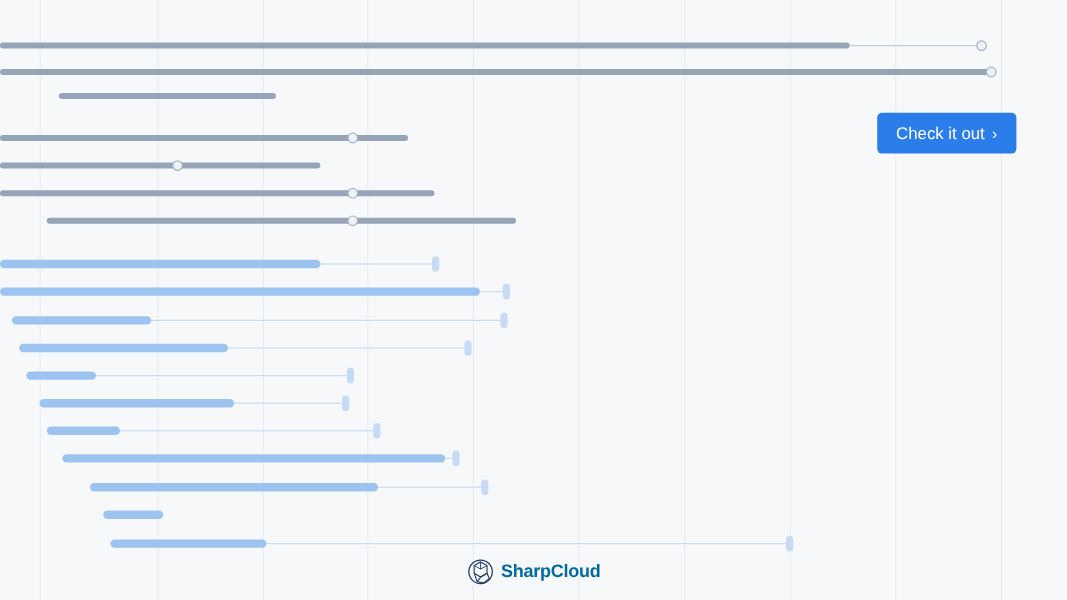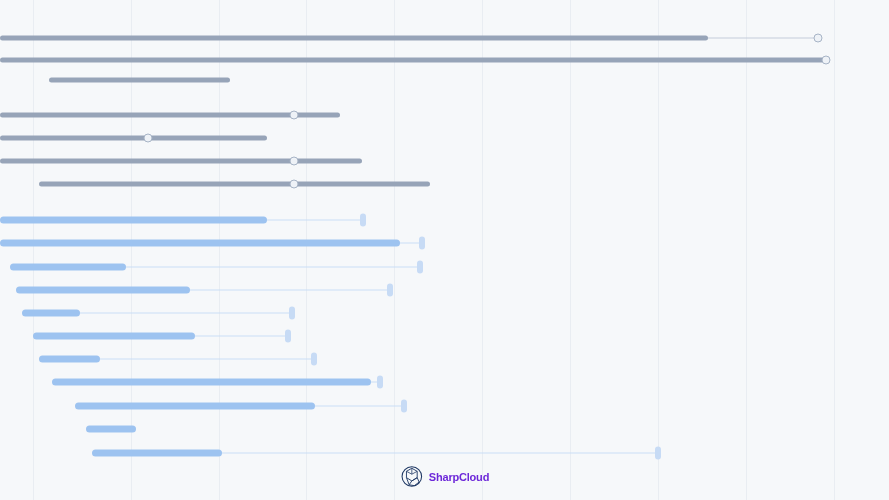--- a/index.html
+++ b/index.html
@@ -150,23 +150,23 @@
     left: 50%;
     transform: translateX(-50%);
     bottom: 12px;
     display: flex;
     align-items: center;
     gap: 6px;
     z-index: 5;
   }
   .logo-mark { width: 23px; height: 23px; display: block; }
   .logo-text {
-    font-size: 11px;
+    font-size: 15px;
     font-weight: bold;
-    color: #6d28d9;
+    color: #0369a1;
     letter-spacing: -0.2px;
   }
 </style>
 </head>
 <body>
 
 <div id="banner">
 
   <div class="gridlines">
       <div class="gridline" style="left: 33px;"></div>
@@ -259,20 +259,26 @@
         <div class="bar blue" style="left: 86px; width: 50px;"></div>
       </div>
       <div class="gantt-row" style="top: 446px;">
         <div class="connector blue" style="left: 222px; width: 434px;"></div>
         <div class="bar blue" style="left: 92px; width: 130px;"></div>
         <div class="pill" style="left: 658px;"></div>
       </div>
     </div>
 
   <div class="content">
+    <div class="cta-wrap">
+      <button class="cta">
+        <span>Check it out</span>
+        <span class="chev">›</span>
+      </button>
+    </div>
   </div>
 
   <div class="logo">
     <svg class="logo-mark" viewBox="0 0 24 24">
       <circle cx="12" cy="12" r="10.2" fill="none" stroke="#1f3864" stroke-width="1.1"></circle>
       <polygon points="12,3.4 17.6,6.6 17.6,13.2 12,16.6 6.4,13.2 6.4,6.6" fill="none" stroke="#1f3864" stroke-width="0.95"></polygon>
       <polygon points="12,16.6 17.6,13.2 19.6,17.8 14.6,21.6 9.2,20.6" fill="none" stroke="#1f3864" stroke-width="0.95"></polygon>
       <line x1="6.4" y1="13.2" x2="9.2" y2="20.6" stroke="#1f3864" stroke-width="0.95"></line>
       <line x1="12" y1="3.4" x2="12" y2="9.6" stroke="#1f3864" stroke-width="0.8"></line>
       <line x1="12" y1="9.6" x2="17.6" y2="6.6" stroke="#1f3864" stroke-width="0.8"></line>

